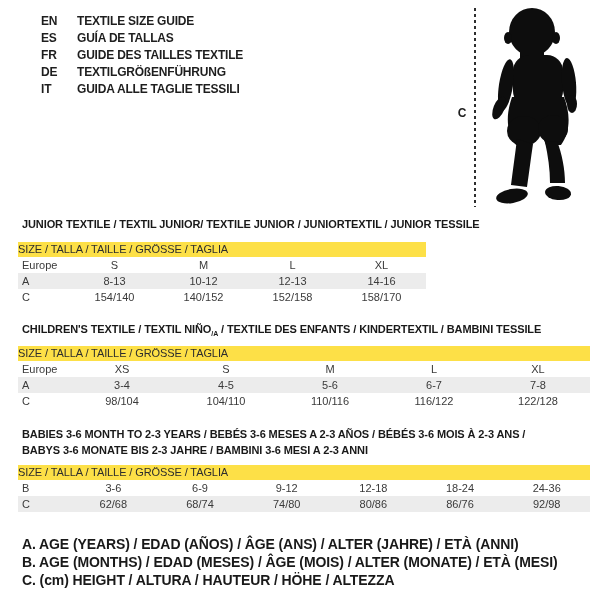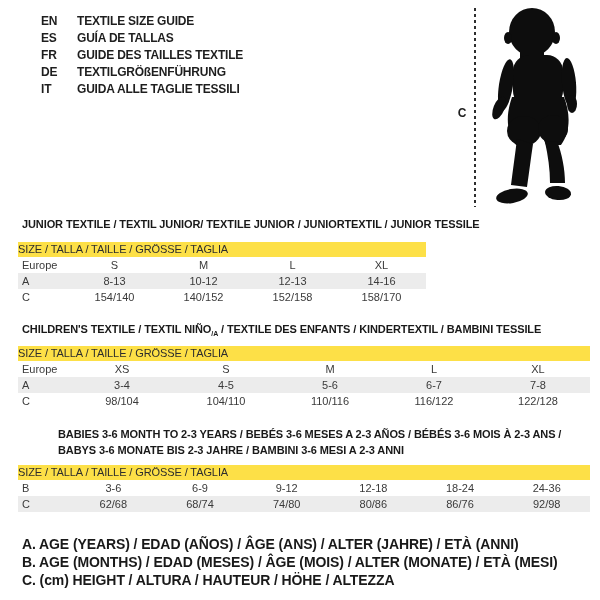--- a/index.html
+++ b/index.html
@@ -141,21 +141,21 @@
     <div class="trow">
       <span class="tlabel">C</span>
       <span class="tcell">98/104</span>
       <span class="tcell">104/110</span>
       <span class="tcell">110/116</span>
       <span class="tcell">116/122</span>
       <span class="tcell">122/128</span>
     </div>
   </div>
 
-  <div class="sec-title" style="top:426px;margin-left:36px;">
+  <div class="sec-title" style="top:426px;">
     <div>BABIES 3-6 MONTH TO 2-3 YEARS / BEBÉS 3-6 MESES A 2-3 AÑOS / BÉBÉS 3-6 MOIS À 2-3 ANS /</div>
     <div>BABYS 3-6 MONATE BIS 2-3 JAHRE / BAMBINI 3-6 MESI A 2-3 ANNI</div>
   </div>
   <div class="sizetable" style="top:465px;width:572px;">
     <div class="size-bar">SIZE / TALLA / TAILLE / GRÖSSE / TAGLIA</div>
     <div class="trow">
       <span class="tlabel">B</span>
       <span class="tcell">3-6</span>
       <span class="tcell">6-9</span>
       <span class="tcell">9-12</span>

